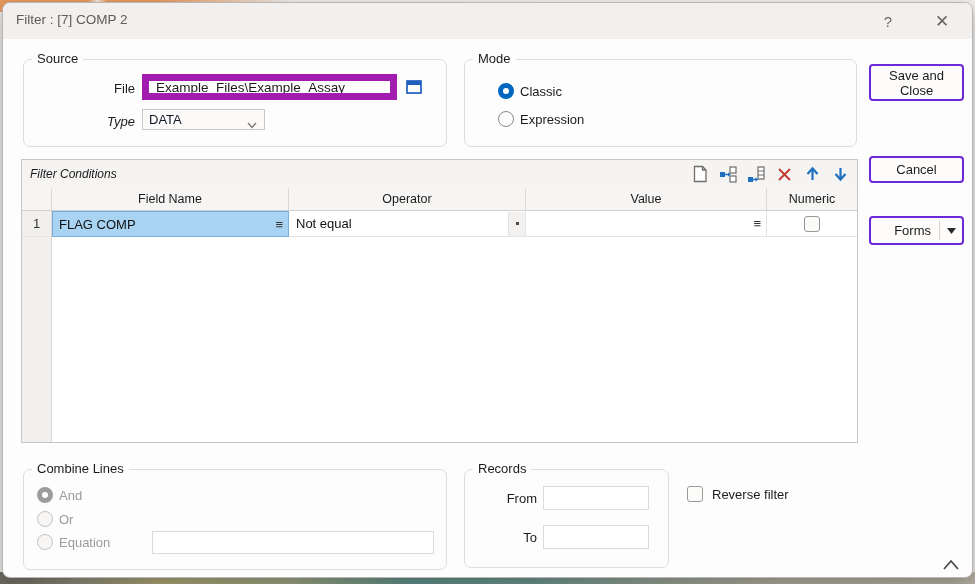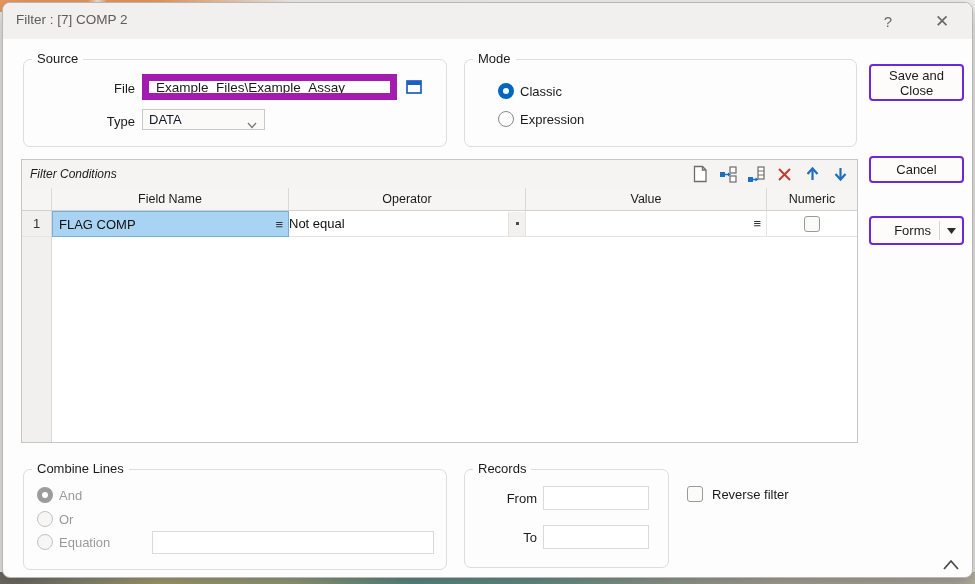--- a/index.html
+++ b/index.html
@@ -32,21 +32,21 @@
   label, .lbl { font-size:13px; color:#1B1B1B; }
 
   
   .g-source { left:20px; top:56px; width:424px; height:88px; }
   .file-label { position:absolute; left:0; top:21px; width:111px; text-align:right; }
   .file-input { position:absolute; left:118px; top:14px; width:255px; height:26px;
     border:7px solid #a21caf; background:#fff; font-family:inherit; font-size:13.5px;
     color:#1B1B1B; padding:0 26px 0 7px; }
   .browse-btn { position:absolute; left:381px; top:19px; width:18px; height:16px;
     display:flex; align-items:center; justify-content:center; cursor:pointer; }
-  .type-label { position:absolute; left:0; top:54px; width:111px; text-align:right; }
+  .type-label { position:absolute; left:0; top:54px; width:111px; text-align:right;font-style:italic; }
   .type-combo { position:absolute; left:118px; top:49px; width:123px; height:21px;
     border:1px solid #CBC9C7; background:#FBFAF9; display:flex; align-items:center;
     padding-left:6px; font-size:13px; color:#0f172a; cursor:default; }
   .type-chevron { position:absolute; right:7px; top:7px; }
 
   
   .g-mode { left:461px; top:56px; width:393px; height:88px; }
   .radio { width:16px; height:16px; border-radius:50%; background:#fff; position:absolute; }
   .radio.sel { border:5px solid #0067C0; }
   .radio.unsel { border:1px solid #8A8886; background:#FDFDFD; }
@@ -87,21 +87,21 @@
   .ch-value { left:504px; width:241px; }
   .ch-numeric { left:745px; width:90px; border-right:none; }
 
   .fc-row { position:absolute; top:51px; height:26px; }
   .cell { position:absolute; top:0; height:26px; border-right:1px solid #E6E4E2;
     border-bottom:1px solid #E6E4E2; display:flex; align-items:center; font-size:13px; color:#111; }
   .c-gutter { left:0; width:30px; background:#F1F0EE; justify-content:center; color:#333;
     border-right:1px solid #DBD9D7; }
   .c-field { left:30px; width:237px; background:#A9D3F3; border:1px solid #79ADDB;
     padding-left:6px; }
-  .c-oper { left:267px; width:237px; background:#fff; }
+  .c-oper { left:267px; width:237px; background:#fff; padding-left:7px; }
   .c-value { left:504px; width:241px; background:#fff; }
   .c-numeric { left:745px; width:90px; border-right:none; justify-content:center; }
   .grip { margin-left:auto; padding-right:5px; font-size:13px; color:#333; font-weight:bold; cursor:pointer; }
   .oper-drop { margin-left:auto; width:17px; height:24px; background:#F2F1F0;
     border-left:1px solid #E3E1DF; display:flex; align-items:center; justify-content:center; cursor:pointer; }
   .oper-dot { width:3px; height:3px; background:#4A4A4A; }
   .gutter-rest { position:absolute; left:0; top:77px; bottom:0; width:30px; background:#F1F0EE;
     border-right:1px solid #DBD9D7; }
 
   .checkbox { width:16px; height:16px; border:1px solid #9C9A98; border-radius:3px;

